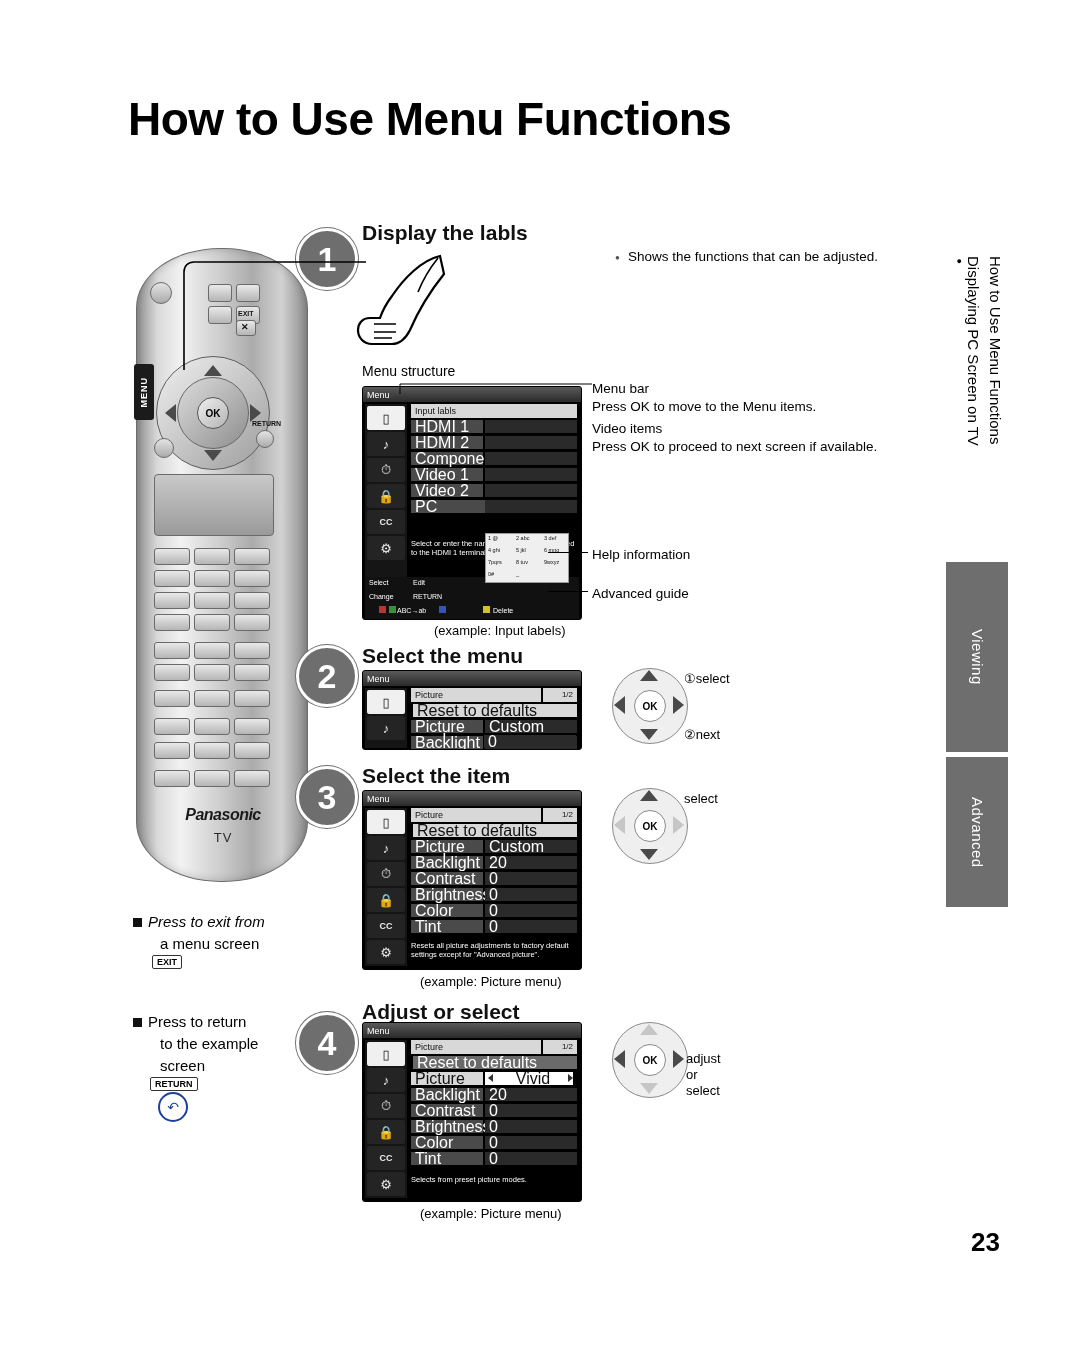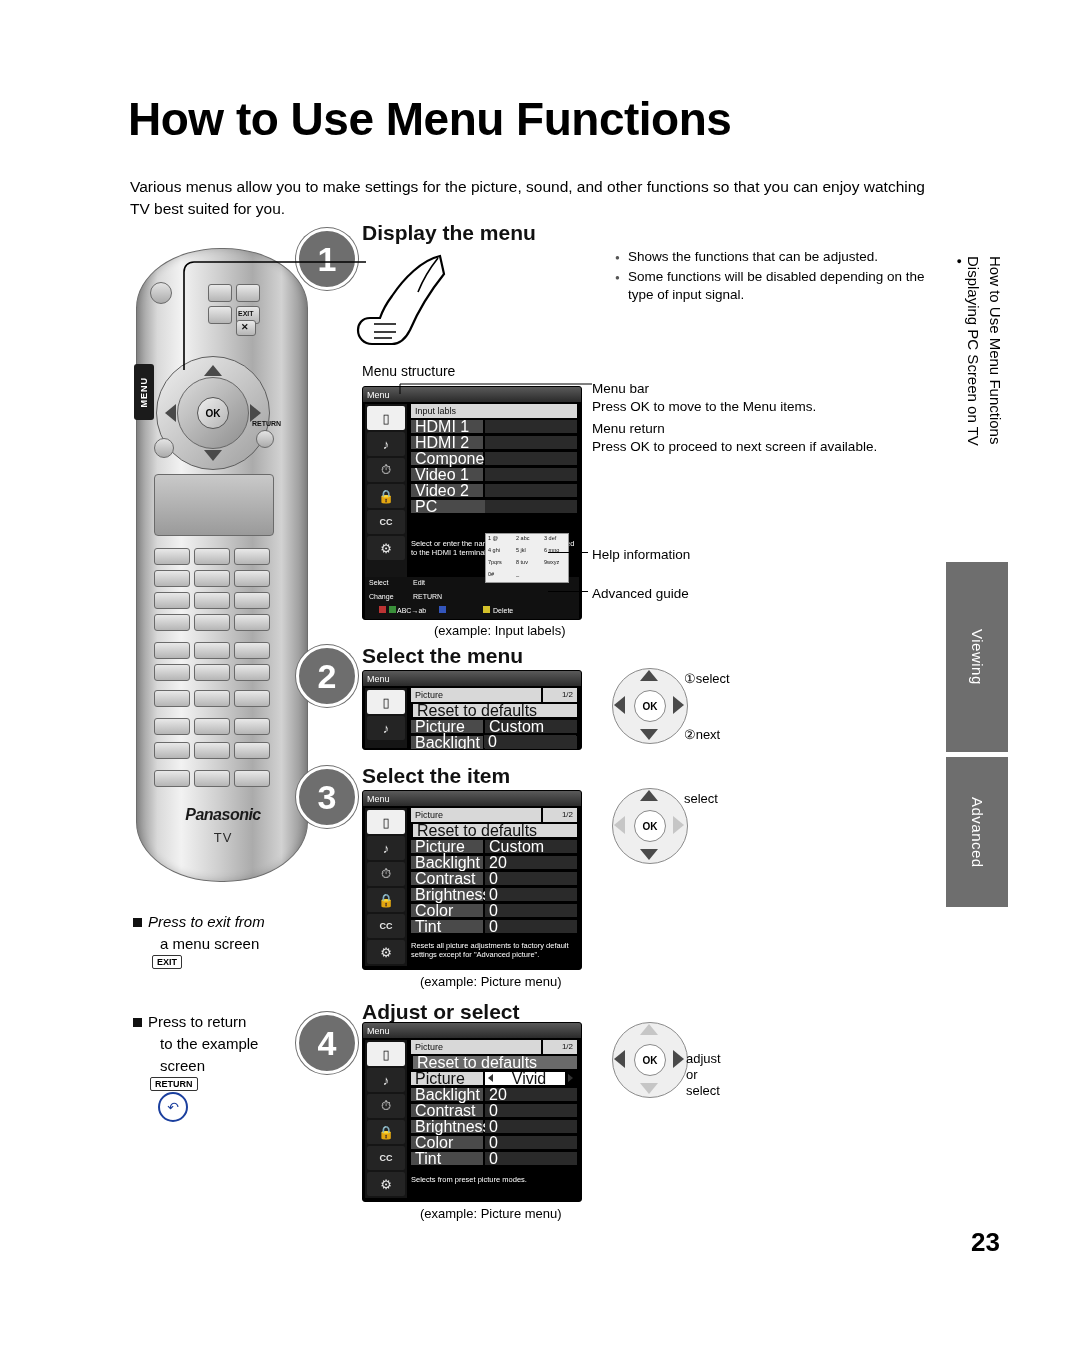--- a/index.html
+++ b/index.html
@@ -380,21 +380,20 @@
   .hand {
     position: absolute;
   }
 </style>
 </head>
 <body>
 
 <div class="page">
 
   <div class="title">How to Use Menu Functions</div>
-  <div class="intro">Various menus allow you to make settings for the picture, sound, and other functions so that you can enjoy watching TV best suited for you.</div>
 
   <div class="side-white" id="side-head">
     <div class="vert" style="position:absolute;right:2px;top:0;">How to Use Menu Functions</div>
     <div class="vert" style="position:absolute;right:24px;top:0;">Displaying PC Screen on TV</div>
     <div style="position:absolute;right:46px;top:4px;font-size:9px;">●</div>
   </div>
   <div class="sidetab" id="side-viewing">
     <div class="vert">Viewing</div>
   </div>
   <div class="sidetab" id="side-advanced">
@@ -461,37 +460,34 @@
     <div class="btn" style="left:106px;top:494px;width:34px;height:15px;"></div>
     <div class="btn" style="left:26px;top:522px;width:34px;height:15px;"></div>
     <div class="btn" style="left:66px;top:522px;width:34px;height:15px;"></div>
     <div class="btn" style="left:106px;top:522px;width:34px;height:15px;"></div>
 
     <div class="panasonic" style="top:558px;">Panasonic</div>
     <div class="tvword" style="top:582px;">TV</div>
   </div>
 
   <div class="stepnum" style="left:296px;top:228px;">1</div>
-  <div class="stephead" style="left:362px;top:221px;">Display the menu</div>
+  <div class="stephead" style="left:362px;top:221px;">Display the labls</div>
 
   <svg class="hand" style="left:352px;top:248px;" width="110" height="110" viewBox="0 0 110 110">
     <path d="M88 8 C70 12 52 30 40 48 C34 56 30 64 28 70 L18 70 C10 70 6 76 6 82 C6 90 12 96 20 96 L40 96 C48 96 54 90 58 82 C64 68 76 46 92 26 Z" fill="#ffffff" stroke="#000" stroke-width="2.2"></path>
     <path d="M22 76 L44 76 M22 84 L44 84 M22 90 L40 90" stroke="#000" stroke-width="1.6" fill="none"></path>
     <path d="M86 10 C78 20 70 34 66 44" stroke="#000" stroke-width="1.6" fill="none"></path>
   </svg>
 
   <svg style="position:absolute;left:180px;top:258px;" width="190" height="120">
     <path d="M4 112 L4 14 C4 8 8 4 14 4 L186 4" stroke="#000" stroke-width="1.6" fill="none"></path>
   </svg>
 
   <div class="t" style="left:628px;top:248px;width:300px;">
     <span class="bullet-dot" style="position:relative;">Shows the functions that can be adjusted.</span>
-  </div>
-  <div class="t" style="left:628px;top:268px;width:310px;">
-    <span class="bullet-dot" style="position:relative;">Some functions will be disabled depending on the type of input signal.</span>
   </div>
 
   <div class="t" style="left:362px;top:362px;font-size:14px;">Menu structure</div>
 
   <div class="tvscreen" style="left:362px;top:386px;width:218px;height:232px;">
     <div class="tvbar" style="width:218px;">
       <span class="lbl">Menu</span>
     </div>
     <div class="menucol" style="top:17px;height:198px;">
       <div class="micon sel">▯</div>
@@ -550,21 +546,21 @@
         <div style="position:absolute;left:30px;top:37px;">_</div>
       </div>
     </div>
   </div>
 
   <svg style="position:absolute;left:396px;top:380px;" width="200" height="160">
     <path d="M4 14 L4 4 L196 4" stroke="#000" stroke-width="1" fill="none"></path>
   </svg>
   <div class="t" style="left:592px;top:380px;">Menu bar</div>
   <div class="t" style="left:592px;top:398px;width:310px;">Press OK to move to the Menu items.</div>
-  <div class="t" style="left:592px;top:420px;">Menu return</div>
+  <div class="t" style="left:592px;top:420px;">Video items</div>
   <div class="t" style="left:592px;top:438px;width:310px;">Press OK to proceed to next screen if available.</div>
   <div class="t" style="left:592px;top:546px;">Help information</div>
   <div class="t" style="left:592px;top:585px;">Advanced guide</div>
   <div class="leader" style="left:548px;top:552px;width:40px;height:1px;"></div>
   <div class="leader" style="left:548px;top:591px;width:40px;height:1px;"></div>
   <div class="caption" style="left:434px;top:623px;">(example: Input labels)</div>
 
   <div class="stepnum" style="left:296px;top:645px;">2</div>
   <div class="stephead" style="left:362px;top:644px;">Select the menu</div>
 
@@ -678,21 +674,21 @@
       <div class="micon">🔒</div>
       <div class="micon" style="font-size:9px;font-weight:bold;">CC</div>
       <div class="micon">⚙</div>
     </div>
     <div style="position:absolute;left:48px;top:17px;width:130px;height:14px;background:#d8d8d8;color:#111;font-size:9px;line-height:14px;padding-left:4px;box-sizing:border-box;">Picture</div>
     <div style="position:absolute;left:180px;top:17px;width:34px;height:14px;background:#d8d8d8;color:#111;font-size:8px;line-height:14px;text-align:right;padding-right:4px;box-sizing:border-box;">1/2</div>
 
     <div class="rowlabel" style="position:absolute;left:50px;top:33px;width:164px;background:#6a6a6a;">Reset to defaults</div>
 
     <div class="rowlabel hl" style="position:absolute;left:48px;top:49px;width:72px;">Picture mode</div>
-    <div class="rowval hl" style="position:absolute;left:122px;top:49px;width:80px;text-align:center;padding-left:8px;">Vivid</div>
+    <div class="rowval hl" style="position:absolute;left:122px;top:49px;width:88px;text-align:center;padding-left:8px;">Vivid</div>
     <div style="position:absolute;left:125px;top:51px;width:0;height:0;border-top:4px solid transparent;border-bottom:4px solid transparent;border-right:5px solid #333;"></div>
     <div style="position:absolute;left:205px;top:51px;width:0;height:0;border-top:4px solid transparent;border-bottom:4px solid transparent;border-left:5px solid #333;"></div>
 
     <div class="rowlabel" style="position:absolute;left:48px;top:65px;width:72px;">Backlight</div>
     <div class="rowval" style="position:absolute;left:122px;top:65px;width:92px;">20</div>
 
     <div class="rowlabel" style="position:absolute;left:48px;top:81px;width:72px;">Contrast</div>
     <div class="rowval" style="position:absolute;left:122px;top:81px;width:92px;">0</div>
 
     <div class="rowlabel" style="position:absolute;left:48px;top:97px;width:72px;">Brightness</div>

